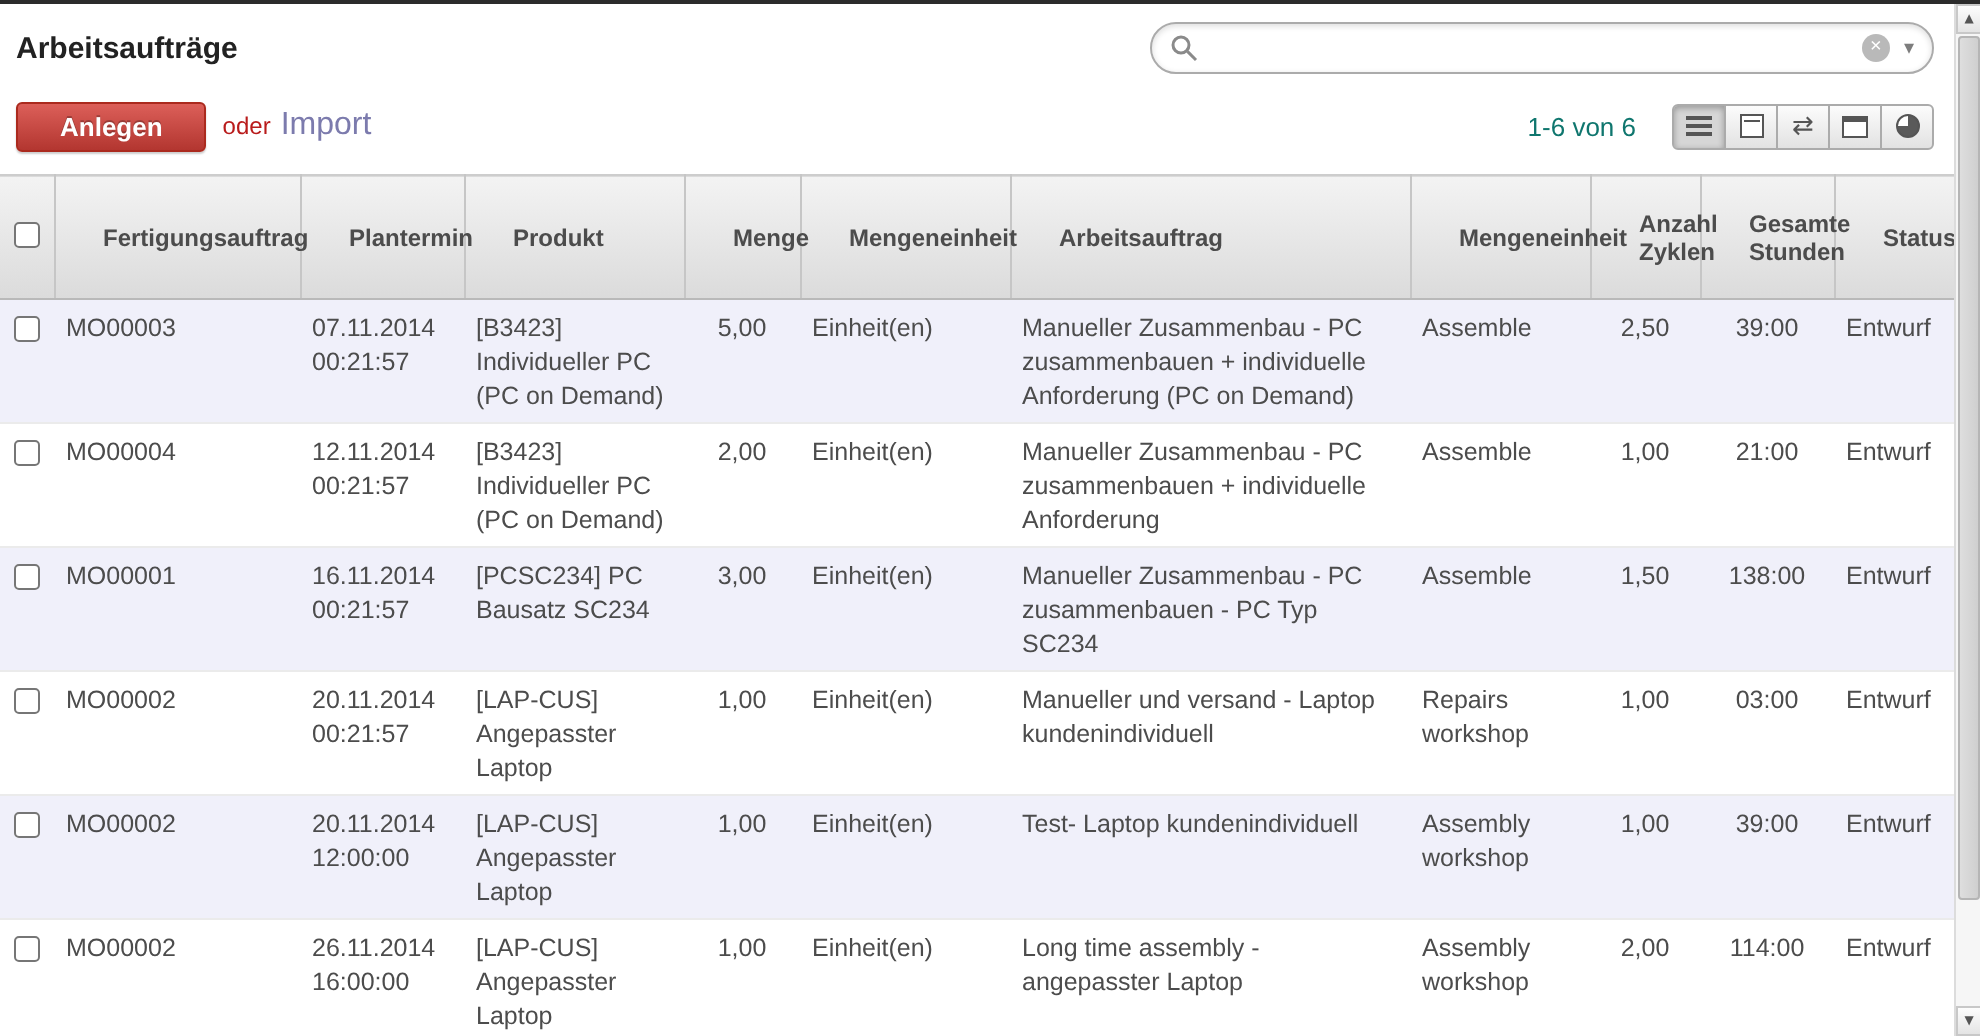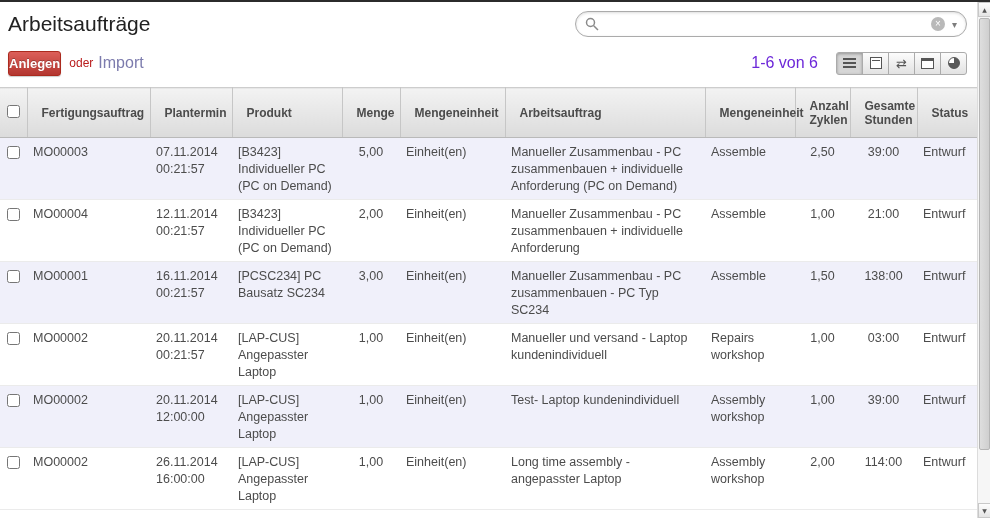--- a/index.html
+++ b/index.html
@@ -6,62 +6,62 @@
   html, body { width: 990px; height: 518px; overflow: hidden; background: #fff;
                font-family: "Liberation Sans", sans-serif; color: #4c4c4c; }
   body { position: relative; }
 
   .top-line { position: absolute; top: 0; left: 0; width: 990px; height: 2px; background: #2b2b2b; z-index: 5; }
 
   .content { position: absolute; top: 2px; left: 0; width: 977px; }
 
   
   .page-header { display: flex; align-items: center; justify-content: space-between; padding: 9px 10px 6px 8px; height: 41px; }
-  .page-title { font-size: 21px; font-weight: normal; color: #222; }
+  .page-title { font-size: 15px; font-weight: bold; color: #222; }
   .searchview { display: flex; align-items: center; width: 392px; height: 26px; border: 1px solid #ababab;
                 border-radius: 14px; background: #fff; box-shadow: inset 0 1px 3px rgba(0,0,0,.14); padding: 0 9px; }
   .searchview input { flex: 1; border: none; outline: none; background: transparent; font-size: 13px; margin-left: 6px;
                       font-family: "Liberation Sans", sans-serif; color: #333; }
   .clear-btn { width: 14px; height: 14px; border-radius: 50%; background: #b9b9b9; color: #fff;
                font-size: 10px; line-height: 14px; text-align: center; cursor: pointer; flex: none; }
   .dd-arrow { color: #7d7d7d; font-size: 10px; margin-left: 7px; cursor: pointer; flex: none;
               font-family: "DejaVu Sans", sans-serif; }
 
   
   .toolbar { display: flex; align-items: center; padding: 8px 10px 12px 8px; height: 44px; }
   .btn-create { background: linear-gradient(#dc5f59, #b33630); border: 1px solid #ab2a1e; color: #fff;
-                font-weight: bold; font-size: 13px; padding: 4px 0; border-radius: 3px; cursor: pointer;
+                font-weight: bold; font-size: 13px; padding: 4px 21px; border-radius: 3px; cursor: pointer;
                 text-shadow: 0 -1px 0 rgba(0,0,0,.25); box-shadow: 0 1px 1px rgba(0,0,0,.2);
                 font-family: "Liberation Sans", sans-serif; }
   .or-label { color: #b91c1c; font-size: 12px; margin: 0 5px 0 8px; }
   .import-link { color: #7c7bad; font-size: 16px; text-decoration: none; cursor: pointer; }
   .toolbar-right { margin-left: auto; display: flex; align-items: center; }
-  .pager { font-size: 16px; color: #6d28d9; margin-right: 18px; }
+  .pager { font-size: 13px; color: #0f766e; margin-right: 18px; }
   .switcher { display: flex; }
   .sw-btn { width: 27px; height: 23px; border: 1px solid #ababab; margin-left: -1px;
             background: linear-gradient(#fcfcfc, #e2e2e2); display: flex; align-items: center;
             justify-content: center; cursor: pointer; }
   .sw-btn:first-child { border-radius: 3px 0 0 3px; margin-left: 0; }
   .sw-btn:last-child { border-radius: 0 3px 3px 0; }
   .sw-btn.active { background: #d6d6d6; box-shadow: inset 0 1px 3px rgba(0,0,0,.3); }
 
   
   .icon-list { width: 13px; height: 2px; background: #555; box-shadow: 0 4px 0 #555, 0 8px 0 #555; position: relative; top: -4px; }
   .icon-form { width: 12px; height: 12px; border: 1px solid #555; background: #fff; position: relative; }
   .icon-form::before { content: ""; position: absolute; left: 1px; right: 1px; top: 2px; height: 1px; background: #555; }
   .icon-glyph { font-family: "DejaVu Sans", sans-serif; font-size: 13px; color: #555; line-height: 1; }
   .icon-cal { width: 13px; height: 11px; border: 1px solid #555; border-top: 3px solid #555; background: #fff; }
   .icon-pie { width: 12px; height: 12px; border-radius: 50%; border: 1px solid #555;
               background: conic-gradient(#5a5a5a 0 270deg, #fff 270deg 360deg); }
 
   
   table { border-collapse: collapse; table-layout: fixed; width: 977px; }
-  thead th { height: 50px; background: linear-gradient(#f3f3f3, #dbdbdb); border-top: 1px solid #cdcdcd;
+  thead th { height: 62px; background: linear-gradient(#f3f3f3, #dbdbdb); border-top: 1px solid #cdcdcd;
              border-bottom: 1px solid #b9b9b9; border-right: 1px solid #c6c6c6; font-size: 12px; font-weight: bold;
-             color: #4c4c4c; text-align: left; padding: 4px 14px; vertical-align: middle; cursor: pointer; }
+             color: #4c4c4c; text-align: left; padding: 4px 24px; vertical-align: middle; cursor: pointer; }
   thead th:last-child { border-right: none; }
   tbody tr { height: 61px; }
   tbody tr:nth-child(odd) { background: #f0f0fa; }
   tbody td { vertical-align: top; padding: 6px 6px 4px 6px; font-size: 12.5px; line-height: 17px;
              border-bottom: 1px solid #ebebeb; }
   td.num, th.num { text-align: center; }
   td.cb, th.cb { padding-left: 7px; padding-top: 8px; }
   thead th.cb { padding-top: 4px; }
   input[type="checkbox"] { width: 13px; height: 13px; cursor: pointer; }
 

